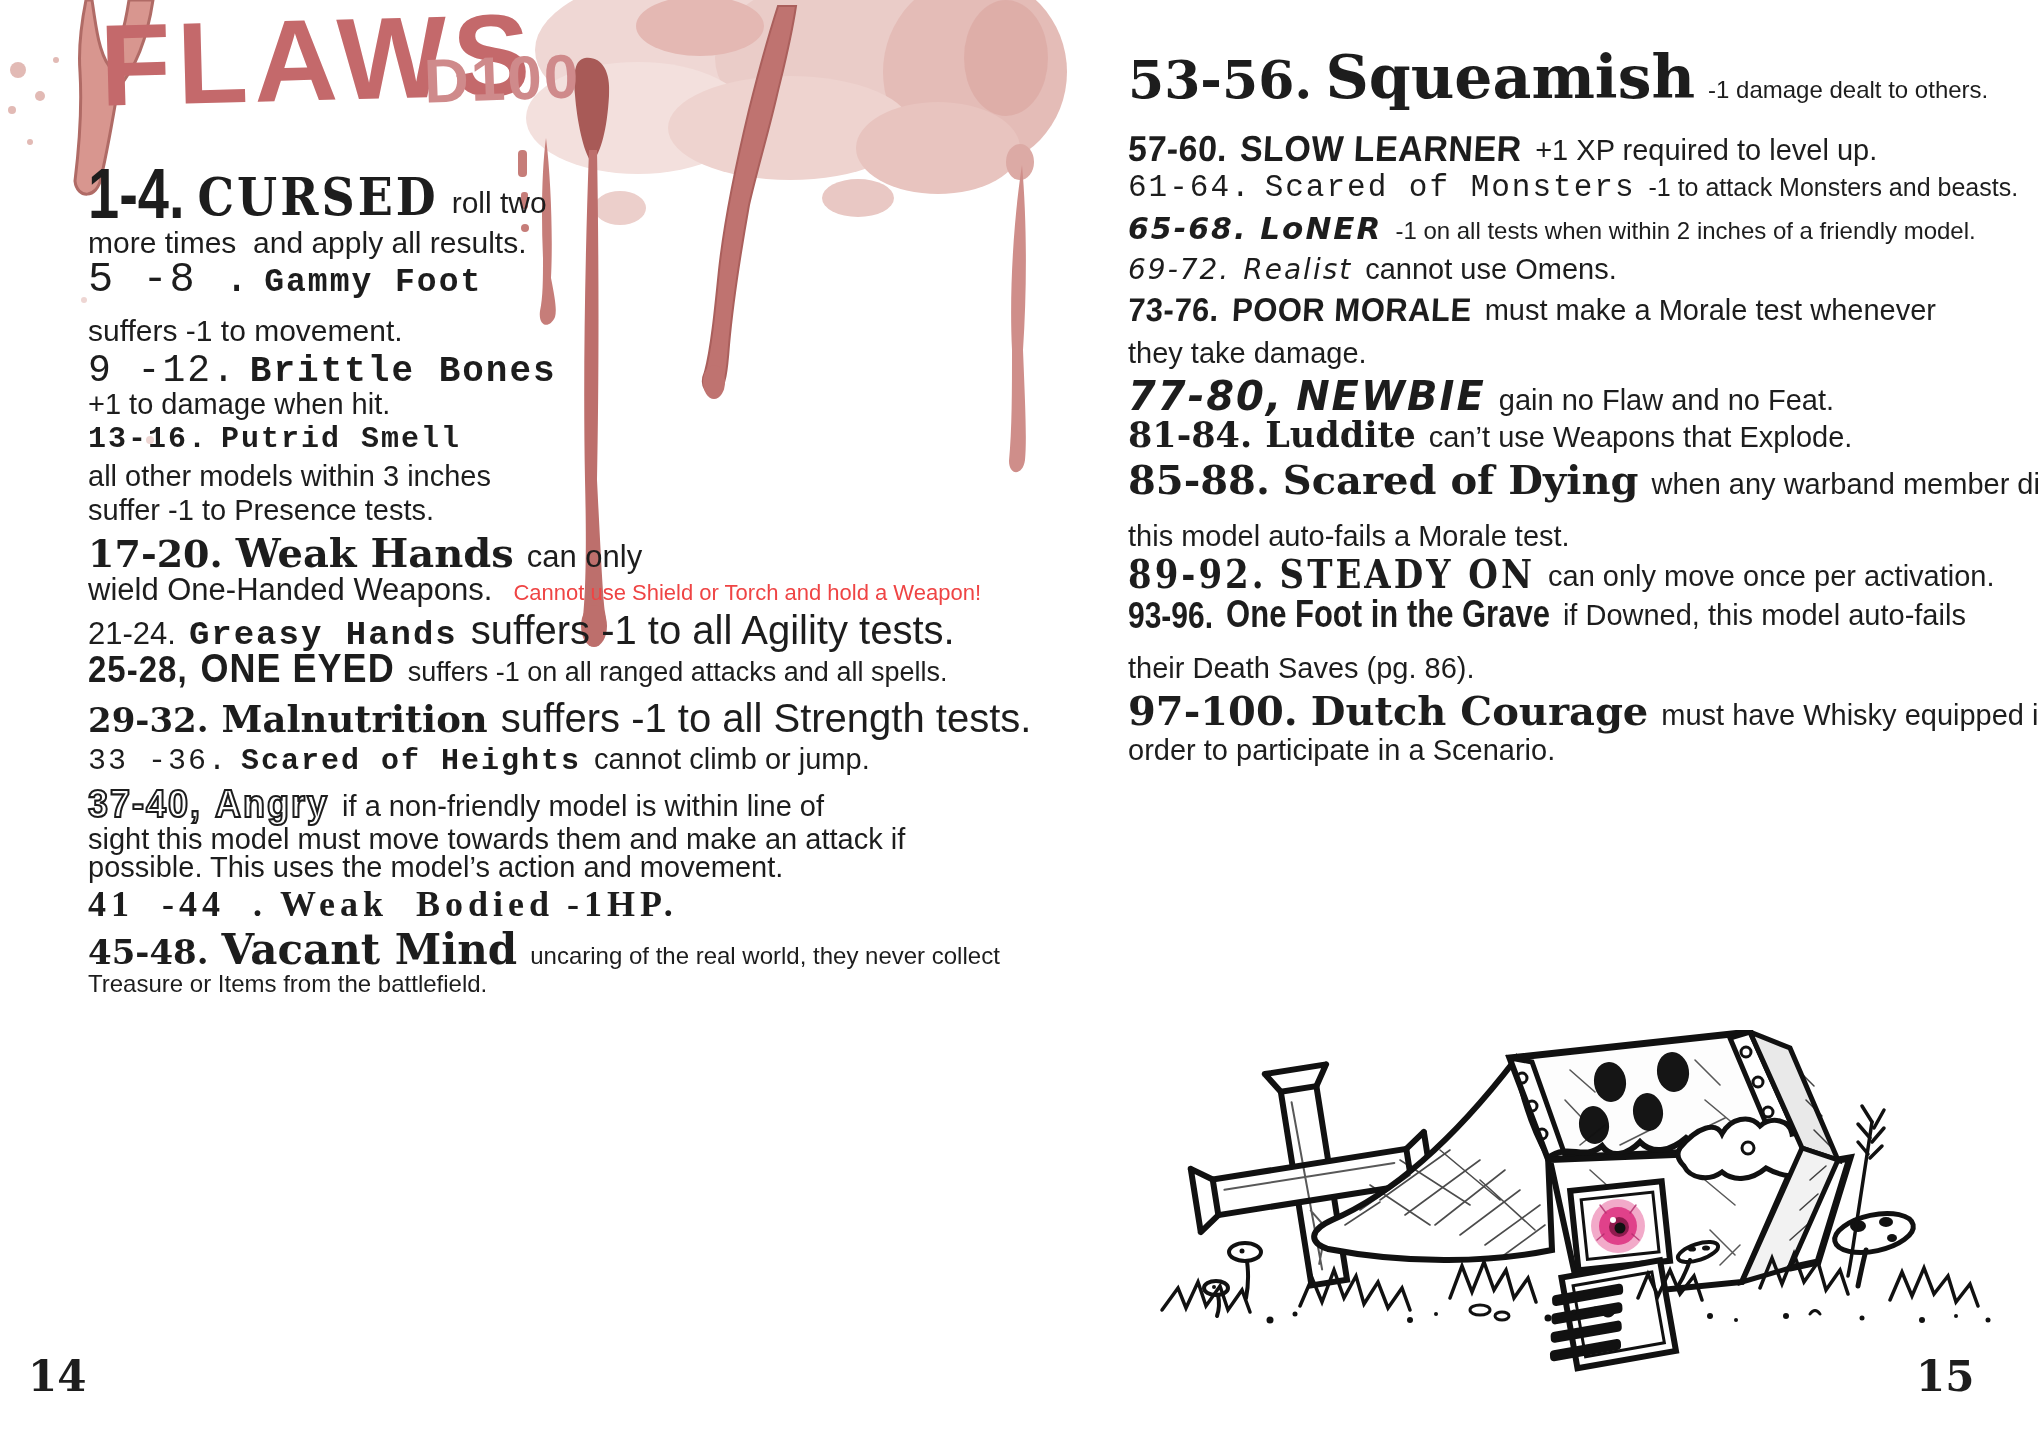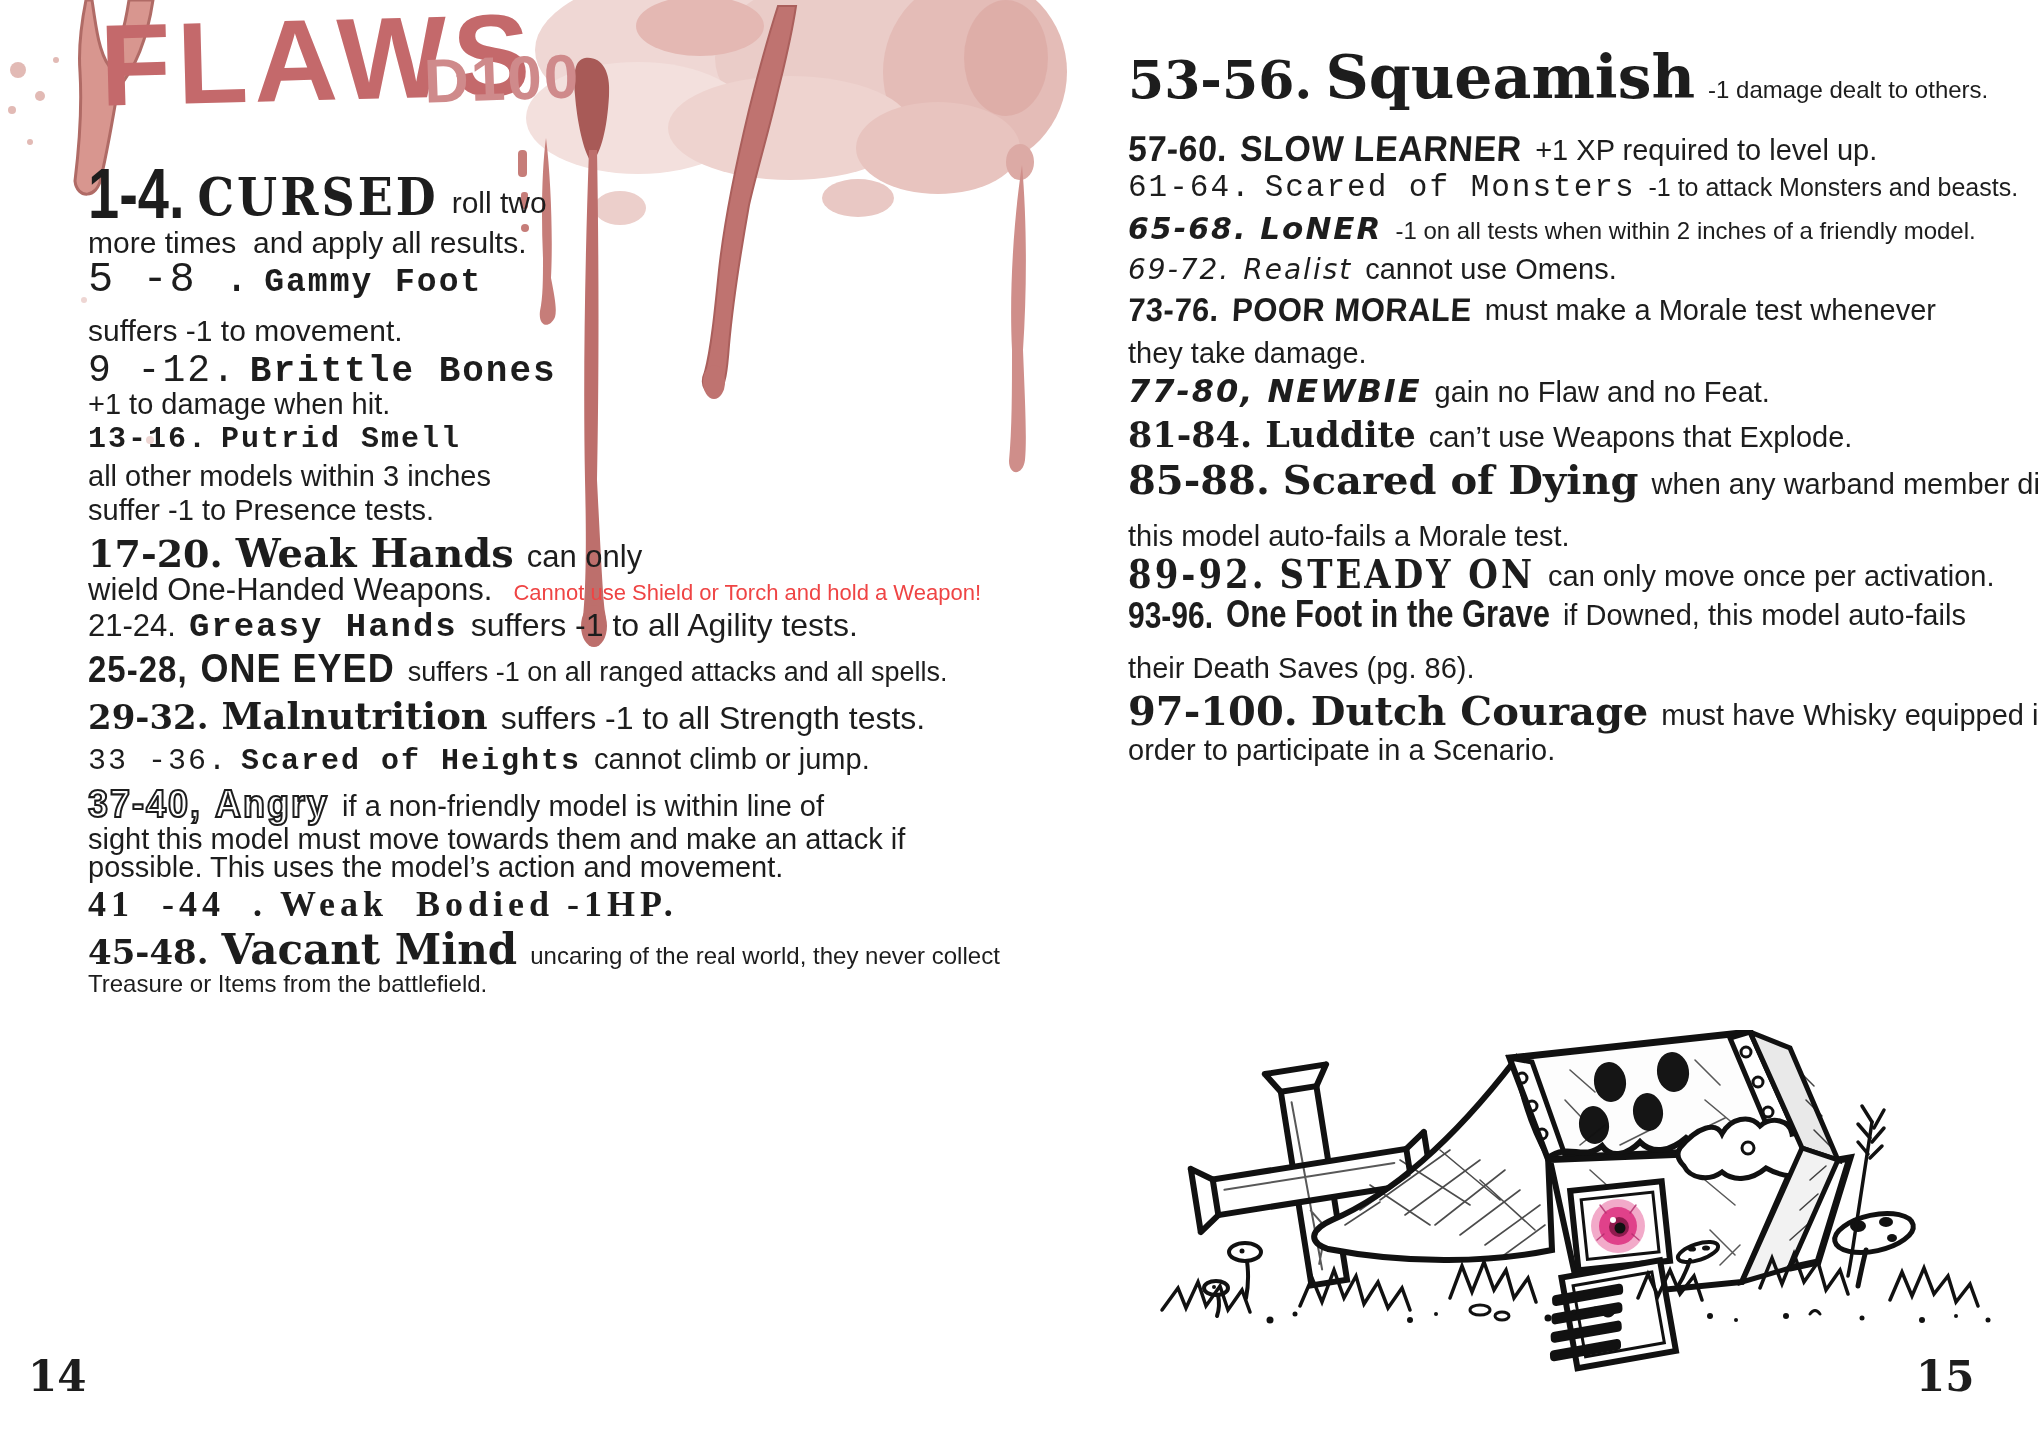--- a/index.html
+++ b/index.html
@@ -35,21 +35,21 @@
            display:inline-block;transform:skewX(-3deg) scaleY(1.06);}
   .f-brush{font-family:"Liberation Sans",sans-serif;font-weight:900;display:inline-block;transform:scaleY(1.25);}
   .f-hand{font-family:"DejaVu Sans",sans-serif;font-style:italic;letter-spacing:2px;}
   .f-scratch{font-family:"DejaVu Sans",sans-serif;font-weight:bold;font-style:italic;letter-spacing:2px;}
   .f-outline{font-family:"Liberation Sans",sans-serif;font-weight:900;color:#ffffff;
            -webkit-text-stroke:2px #1d1d1d;text-shadow:0 0 1px #1d1d1d;letter-spacing:2px;
            display:inline-block;transform:scaleY(1.1);}
   .t-note{color:#ef4444;}
 
   .s22{font-size:22px}.s24{font-size:24px}.s25{font-size:25px}.s27{font-size:27px}.s28{font-size:28px}
-  .s29{font-size:29px}.s30{font-size:30px}.s31{font-size:31px}.s32{font-size:32px}.s33{font-size:33px}
+  .s29{font-size:29px}.s30{font-size:30px}.s31{font-size:31px}.s32{font-size:40px}.s33{font-size:33px}
   .s34{font-size:34px}.s35{font-size:35px}.s36{font-size:36px}.s37{font-size:37px}.s38{font-size:38px}
   .s40{font-size:40px}.s42{font-size:42px}.s46{font-size:46px}.s52{font-size:52px}.s56{font-size:56px}
   .s60{font-size:60px}
 
   .pagenum{position:absolute;font-family:"DejaVu Serif","Liberation Serif",serif;font-weight:bold;font-size:42px;}
 </style>
 </head>
 <body>
 
 <div class="spread">

